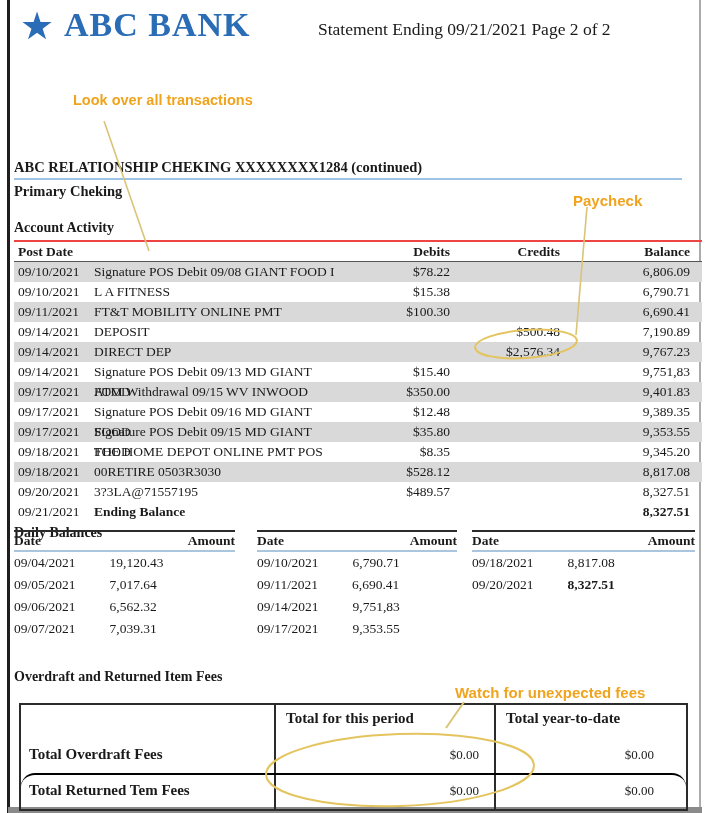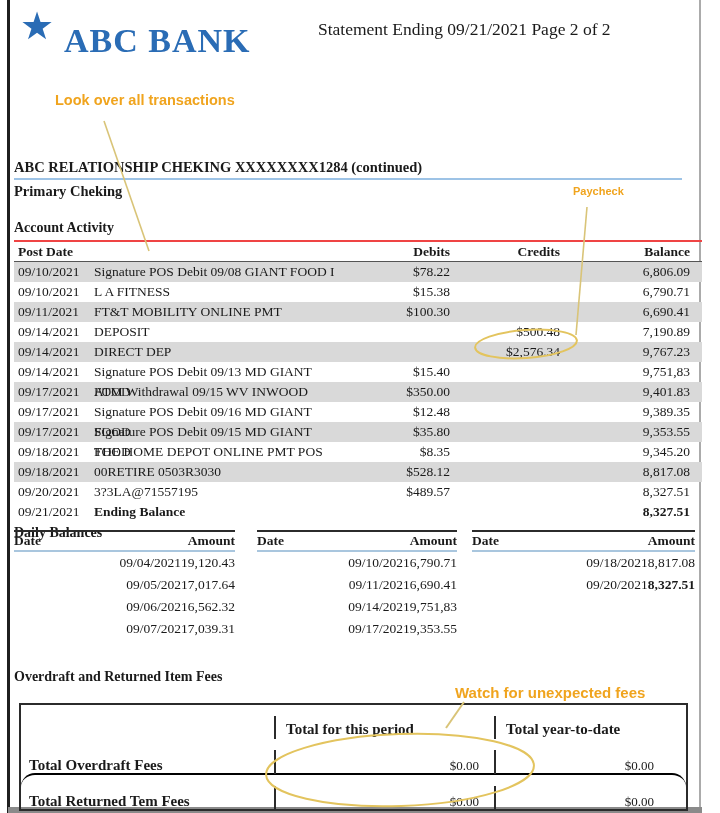--- a/index.html
+++ b/index.html
@@ -7,26 +7,26 @@
     position:relative;width:720px;height:813px;background:#ffffff;overflow:hidden;
     font-family:"Liberation Serif","DejaVu Serif",serif;color:#1a1a1a;
   }
   .abs{position:absolute;}
   
   .edge-left{left:7px;top:0;width:3px;height:813px;background:#1f1f1f;}
   .edge-right{left:699px;top:0;width:2px;height:813px;background:#ababab;}
   .bottom-bar{left:8px;top:807px;width:694px;height:6px;background:#8a8a8a;}
   
   .star{left:20px;top:4px;font-size:38px;color:#2a6cb5;line-height:44px;}
-  .bank-name{left:64px;top:18px;font-size:34px;font-weight:bold;color:#2a6cb5;letter-spacing:1px;line-height:46px;}
+  .bank-name{left:64px;top:2px;font-size:34px;font-weight:bold;color:#2a6cb5;letter-spacing:1px;line-height:46px;}
   .stmt-line{left:318px;top:16px;font-size:17.5px;line-height:26px;}
   
   .note{font-family:"Liberation Sans","DejaVu Sans",sans-serif;font-weight:bold;color:#f0a41e;font-size:14.5px;}
-  .note-1{left:55px;top:92px;}
-  .note-paycheck{left:573px;top:185px;font-size:11px;}
+  .note-1{left:73px;top:92px;}
+  .note-paycheck{left:573px;top:192px;font-size:15px;}
   .note-fees{left:455px;top:684px;font-size:15px;}
   
   .acct-heading{left:14px;top:159px;font-size:14.5px;font-weight:bold;width:680px;}
   .blue-rule{left:14px;top:178px;width:668px;height:2px;background:#9dc3e6;}
   .acct-sub{left:14px;top:183px;font-size:14.5px;font-weight:bold;text-align:center;}
   .activity-title{left:14px;top:220px;font-size:14px;font-weight:bold;}
   
   .act-table{left:14px;top:240px;width:688px;font-size:13.5px;}
   .act-row{display:grid;grid-template-columns:80px 246px 110px 110px 130px;padding-right:12px;height:20px;line-height:20px;}
   .act-header{font-weight:bold;border-top:2px solid #ef4444;border-bottom:1px solid #555;height:19px;line-height:19px;}
@@ -36,27 +36,27 @@
   .act-row.bold-row .cell-description,
   .act-row.bold-row .cell-balance{font-weight:bold;}
   
   .db-title{left:14px;top:525px;font-size:14px;font-weight:bold;}
   .db-group{top:530px;font-size:13.5px;}
   .db-g1{left:14px;width:221px;}
   .db-g2{left:257px;width:200px;}
   .db-g3{left:472px;width:223px;}
   .db-head{display:flex;justify-content:space-between;font-weight:bold;height:18px;line-height:18px;
            border-top:2px solid #2b2b2b;border-bottom:2px solid #a9c6de;}
-  .db-row{display:flex;justify-content:flex-end;height:22px;line-height:22px;}
+  .db-row{display:flex;justify-content:flex-start;height:22px;line-height:22px;gap:34px;}
   .db-row.bold-amt .db-amount{font-weight:bold;}
   
   .fees-title{left:14px;top:669px;font-size:14px;font-weight:bold;}
   .fees-table{left:19px;top:703px;width:665px;border:2px solid #2b2b2b;font-size:13px;}
   .fees-row{display:grid;grid-template-columns:253px 220px 192px;}
-  .fees-row > div{border-left:2px solid #2b2b2b;margin-top:11px;}
+  .fees-row > div{border-left:2px solid #2b2b2b;}
   .fees-row > div:first-child{border-left:none;}
   .fees-row + .fees-row{border-top:2px solid #000000;border-radius:14px;}
   .fees-head{height:34px;}
   .fees-head .fees-colhead{font-weight:bold;font-size:15px;padding:5px 0 0 10px;}
   .fees-data{height:34px;}
   .fees-label{font-weight:bold;font-size:15px;padding:7px 0 0 8px;}
   .fees-val{text-align:right;padding-top:8px;}
   .fees-val.period{padding-right:15px;}
   .fees-val.ytd{padding-right:32px;}
   

